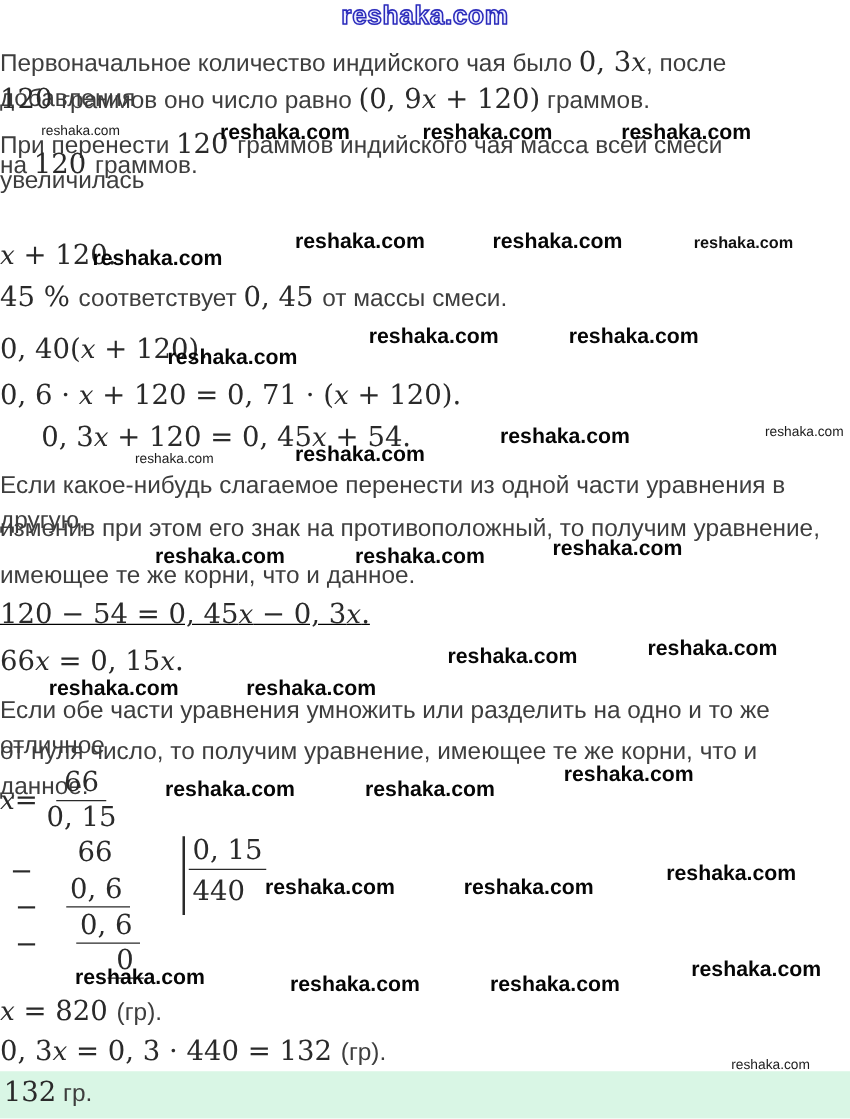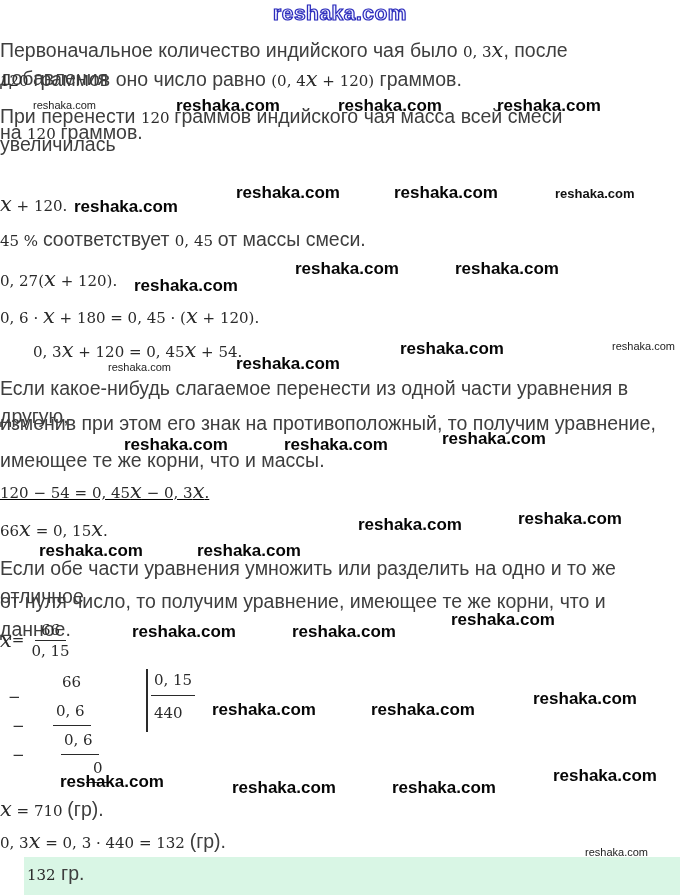--- a/index.html
+++ b/index.html
@@ -11,21 +11,21 @@
   .logo{
     position:absolute; top:1px; left:50%; transform:translateX(-50%);
     font-family:"Liberation Sans", sans-serif;
     font-size:21px; font-weight:bold; letter-spacing:0.5px;
     color:#eef0ff; -webkit-text-stroke:1.2px var(--logo-blue);
     text-shadow:0 0 1px var(--logo-blue);
   }
   .line{position:absolute; left:0; white-space:nowrap; line-height:26px;}
   .line span{white-space:pre-wrap;}
   .txt{font-family:"Liberation Sans", sans-serif; font-size:19.5px; color:var(--body); }
-  .mr{font-family:"DejaVu Serif", serif; font-size:15px; color:var(--math);}
+  .mr{font-family:"DejaVu Serif", serif; font-size:22px; color:var(--math);}
   .mi{font-family:"DejaVu Serif", serif; font-style:italic; font-size:21px; color:var(--math);}
   
   .wm{position:absolute; white-space:nowrap; font-family:"Liberation Sans", sans-serif;}
   .wm-b{font-size:17px; font-weight:bold; color:#060606;}
   .wm-m{font-size:13px; font-weight:bold; color:#111111;}
   .wm-s{font-size:11px; font-weight:normal; color:#1c1c1c;}
   
   .frac-row{position:absolute; top:611px; left:0; height:58px; display:flex; align-items:center;}
   .frac{display:inline-flex; flex-direction:column; align-items:center; margin-left:7px;}
   .frac .num{border-bottom:1.6px solid var(--math); padding:0 6px 1px;}
@@ -40,49 +40,48 @@
   .d-sub1{left:53px; top:699px; padding:0 6px 1px 3px; border-bottom:1.6px solid var(--math);}
   .d-sub2{left:61px; top:728px; padding:0 6px 1px 3px; border-bottom:1.6px solid var(--math);}
   .d-rem{left:86px; top:756px; padding:0 8px 1px 7px; border-bottom:1.6px solid var(--math);}
   .d-vbar{left:146px; top:669px; width:2px; height:63px; background:var(--math);}
   .d-divisor{left:151px; top:668px; padding:0 3px 2px; border-bottom:1.6px solid var(--math);}
   .d-quotient{left:154px; top:701px;}
   
   .answer-band{
     position:absolute; left:0; right:0; top:857px; height:38px;
     background:var(--answer-bg);
-    margin-left:24px;
   }
   .answer-band .inner{position:absolute; left:3px; top:5px; white-space:pre-wrap;}
 </style>
 </head>
 <body>
 
 <div class="page" style="--answer-bg: #d9f6e5; --logo-blue: #2c2cbc; --body: #3e3e3e; --math: #2a2a2a;">
 
   <div class="logo">reshaka.com</div>
 
   <div id="lines-mount">
       <div class="line" style="top: 37px;"><span class="txt">Первоначальное количество индийского чая было </span><span class="mr">0, 3</span><span class="mi">x</span><span class="txt">, после добавления</span></div>
-      <div class="line" style="top: 66px;"><span class="mr">120 </span><span class="txt">граммов оно число равно </span><span class="mr">(0, 4</span><span class="mi">x</span><span class="mr"> + 120)</span><span class="txt"> граммов.</span></div>
+      <div class="line" style="top: 66px;"><span class="mr">120 </span><span class="txt">граммов оно число равно </span><span class="mr">(0, 9</span><span class="mi">x</span><span class="mr"> + 120)</span><span class="txt"> граммов.</span></div>
       <div class="line" style="top: 103px;"><span class="txt">При перенести </span><span class="mr">120 </span><span class="txt">граммов индийского чая масса всей смеси увеличилась</span></div>
       <div class="line" style="top: 119px;"><span class="txt">на </span><span class="mr">120 </span><span class="txt">граммов.</span></div>
       <div class="line" style="top: 191px;"><span class="mi">x</span><span class="mr"> + 120.</span></div>
       <div class="line" style="top: 226px;"><span class="mr">45 % </span><span class="txt">соответствует </span><span class="mr">0, 45 </span><span class="txt">от массы смеси.</span></div>
-      <div class="line" style="top: 266px;"><span class="mr">0, 27(</span><span class="mi">x</span><span class="mr"> + 120).</span></div>
-      <div class="line" style="top: 303px;"><span class="mr">0, 6 · </span><span class="mi">x</span><span class="mr"> + 180 = 0, 45 · (</span><span class="mi">x</span><span class="mr"> + 120).</span></div>
+      <div class="line" style="top: 266px;"><span class="mr">0, 40(</span><span class="mi">x</span><span class="mr"> + 120).</span></div>
+      <div class="line" style="top: 303px;"><span class="mr">0, 6 · </span><span class="mi">x</span><span class="mr"> + 120 = 0, 71 · (</span><span class="mi">x</span><span class="mr"> + 120).</span></div>
       <div class="line" style="top: 337px; margin-left: 33px;"><span class="mr">0, 3</span><span class="mi">x</span><span class="mr"> + 120 = 0, 45</span><span class="mi">x</span><span class="mr"> + 54.</span></div>
       <div class="line" style="top: 375px;"><span class="txt">Если какое-нибудь слагаемое перенести из одной части уравнения в другую,</span></div>
       <div class="line" style="top: 410px;"><span class="txt">изменив при этом его знак на противоположный, то получим уравнение,</span></div>
-      <div class="line" style="top: 447px;"><span class="txt">имеющее те же корни, что и массы.</span></div>
+      <div class="line" style="top: 447px;"><span class="txt">имеющее те же корни, что и данное.</span></div>
       <div class="line" style="top: 478px; text-decoration: underline;"><span class="mr">120 − 54 = 0, 45</span><span class="mi">x</span><span class="mr"> − 0, 3</span><span class="mi">x</span><span class="mr">.</span></div>
       <div class="line" style="top: 516px;"><span class="mr">66</span><span class="mi">x</span><span class="mr"> = 0, 15</span><span class="mi">x</span><span class="mr">.</span></div>
       <div class="line" style="top: 555px;"><span class="txt">Если обе части уравнения умножить или разделить на одно и то же отличное</span></div>
       <div class="line" style="top: 588px;"><span class="txt">от нуля число, то получим уравнение, имеющее те же корни, что и данное.</span></div>
-      <div class="line" style="top: 796px;"><span class="mi">x</span><span class="mr"> = 710 </span><span class="txt">(гр).</span></div>
+      <div class="line" style="top: 796px;"><span class="mi">x</span><span class="mr"> = 820 </span><span class="txt">(гр).</span></div>
       <div class="line" style="top: 828px;"><span class="mr">0, 3</span><span class="mi">x</span><span class="mr"> = 0, 3 · 440 = 132 </span><span class="txt">(гр).</span></div>
     </div>
 
   <div class="frac-row">
     <span class="mi">x</span>
       <span class="mr"> = </span>
     <span class="frac">
       <span class="num mr">66</span>
       <span class="den mr">0, 15</span>
     </span>

